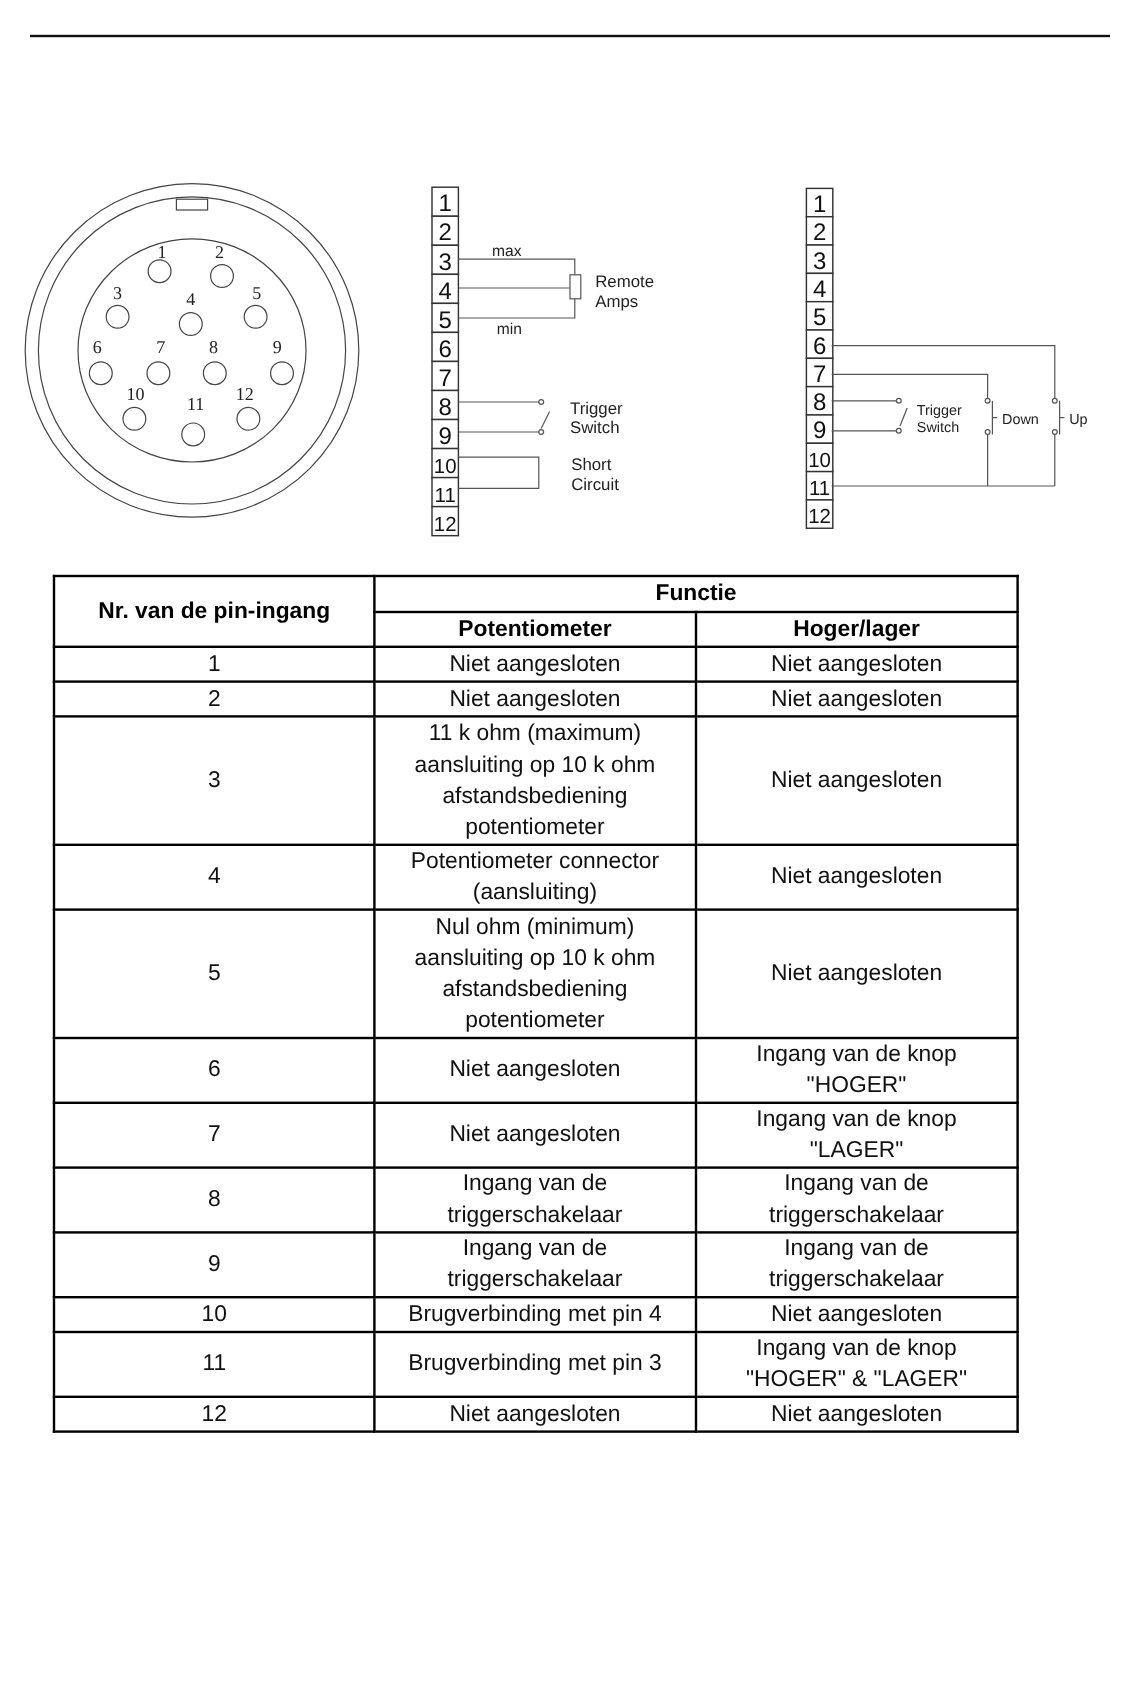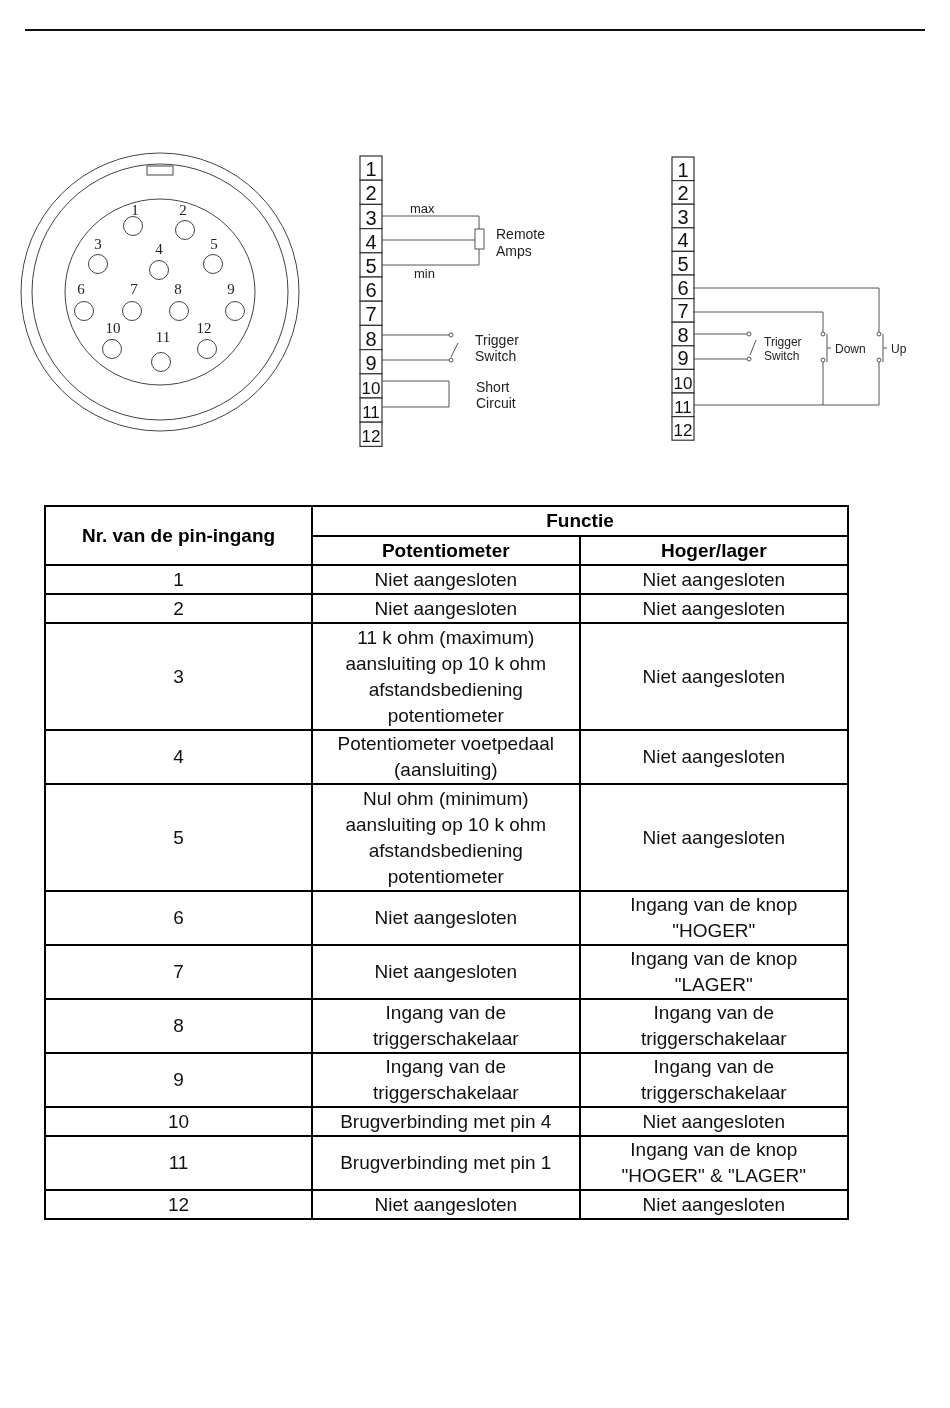--- a/index.html
+++ b/index.html
@@ -3,21 +3,21 @@
 <meta charset="utf-8">
 <style>
   html, body { margin: 0; padding: 0; background: #ffffff; }
   body { width: 950px; height: 1408px; position: relative; overflow: hidden; font-family: "Liberation Sans", sans-serif; color: #000; }
   .top-rule { position: absolute; left: 25px; top: 29px; width: 900px; height: 2px; background: #111; }
   svg text { font-family: "Liberation Sans", sans-serif; }
   .serif { font-family: "Liberation Serif", serif; }
   #connector { position: absolute; left: 15px; top: 150px; }
   #diagram-pot { position: absolute; left: 350px; top: 150px; }
   #diagram-ud { position: absolute; left: 660px; top: 150px; }
-  table.pins { position: absolute; left: 44px; top: 505px; width: 805px; border-collapse: collapse; font-size: 19px; }
+  table.pins { position: absolute; left: 44px; top: 479px; width: 805px; border-collapse: collapse; font-size: 19px; }
   table.pins td, table.pins th { border: 2px solid #000; text-align: center; vertical-align: middle; padding: 0 4px; line-height: 26px; }
   table.pins th { font-weight: bold; font-size: 19px; }
   table.pins td { font-weight: normal; color: #111; }
   col.c1 { width: 268px; } col.c2 { width: 268px; } col.c3 { width: 269px; }
 </style>
 </head>
 <body>
 
 <div class="top-rule"></div>
 
@@ -201,21 +201,21 @@
           <div>afstandsbediening</div>
           <div>potentiometer</div>
         </td>
         <td>
           <div>Niet aangesloten</div>
         </td>
       </tr>
       <tr style="height: 53px;">
         <td>4</td>
         <td>
-          <div>Potentiometer voetpedaal</div>
+          <div>Potentiometer connector</div>
           <div>(aansluiting)</div>
         </td>
         <td>
           <div>Niet aangesloten</div>
         </td>
       </tr>
       <tr style="height: 107px;">
         <td>5</td>
         <td>
           <div>Nul ohm (minimum)</div>
@@ -274,21 +274,21 @@
         <td>
           <div>Brugverbinding met pin 4</div>
         </td>
         <td>
           <div>Niet aangesloten</div>
         </td>
       </tr>
       <tr style="height: 54px;">
         <td>11</td>
         <td>
-          <div>Brugverbinding met pin 1</div>
+          <div>Brugverbinding met pin 3</div>
         </td>
         <td>
           <div>Ingang van de knop</div>
           <div>"HOGER" &amp; "LAGER"</div>
         </td>
       </tr>
       <tr style="height: 29px;">
         <td>12</td>
         <td>
           <div>Niet aangesloten</div>

